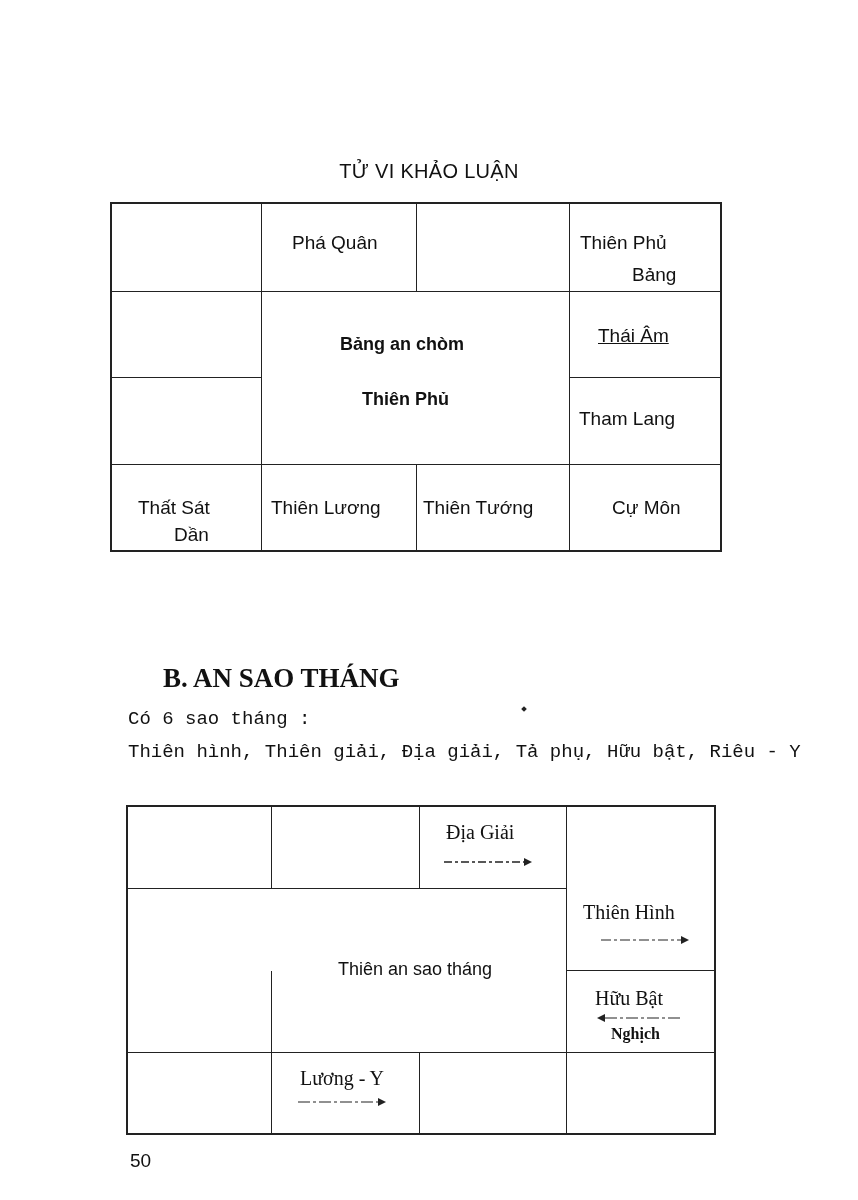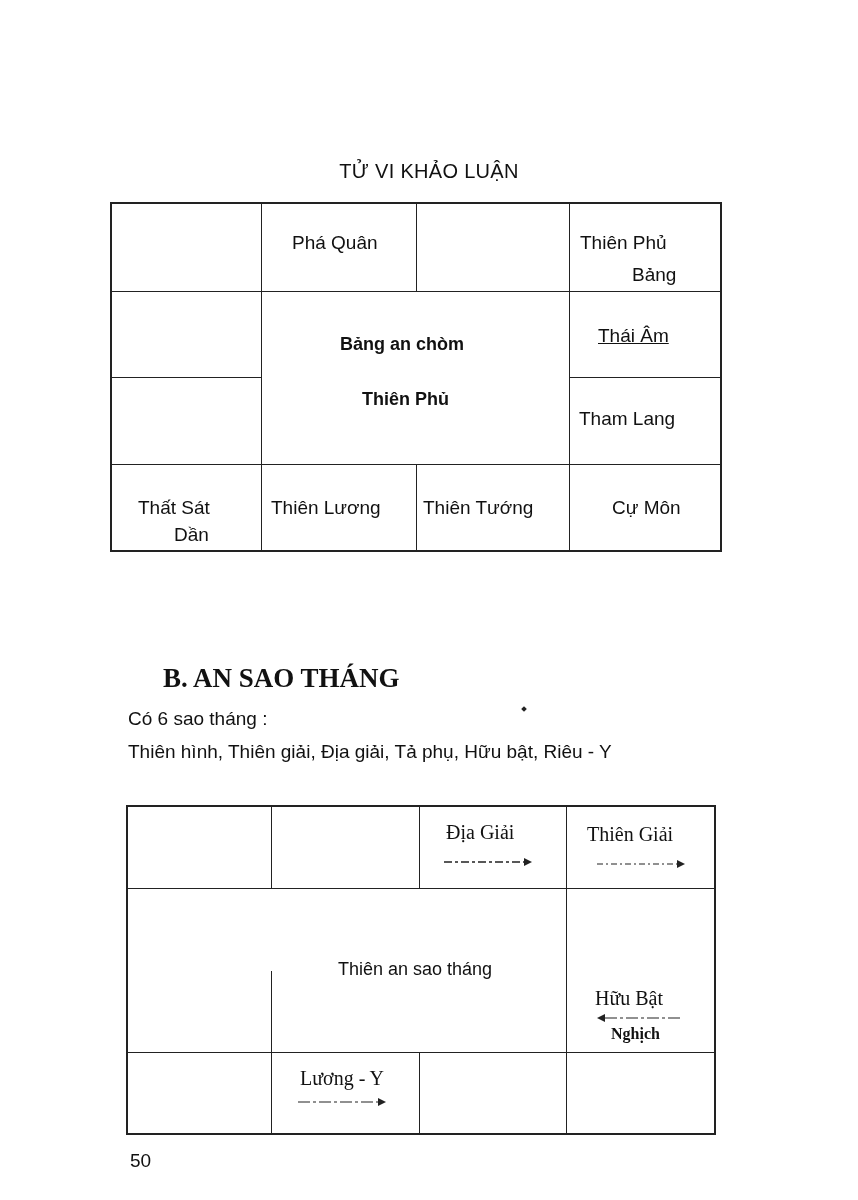--- a/index.html
+++ b/index.html
@@ -7,21 +7,21 @@
   .abs { position:absolute; }
   .header { left:0; width:858px; top:160px; text-align:center; font-family:"Liberation Sans", sans-serif; font-size:20px; letter-spacing:0.3px; }
   .grid { position:absolute; border:2px solid #222; box-sizing:border-box; }
   .cell { position:absolute; border-right:1.5px solid #222; border-bottom:1.5px solid #222; box-sizing:border-box; }
   .sans { font-family:"Liberation Sans", sans-serif; font-size:19px; }
   .serif { font-family:"Liberation Serif", serif; font-size:20px; }
   .txt { position:absolute; white-space:nowrap; }
   .bold { font-weight:bold; }
   .arrow { position:absolute; height:10px; }
   .heading { font-family:"Liberation Serif", serif; font-weight:bold; font-size:27px; left:163px; top:663px; }
-  .para { font-family:Liberation Sans, sans-serif; font-size:19px; left:128px; }
+  .para { font-family:Liberation Mono, monospace; font-size:19px; left:128px; }
   .pagenum { font-family:"Liberation Sans", sans-serif; font-size:19px; left:130px; top:1150px; }
 </style>
 </head>
 <body>
 
 <div class="abs header">TỬ VI KHẢO LUẬN</div>
 
 <div class="grid" style="left:110px; top:202px; width:612px; height:350px;padding-left:28px;">
 
   <div class="cell" style="left:0; top:0; width:150px; height:88px;"></div>
@@ -71,31 +71,31 @@
 
   <div class="cell" style="left:0; top:0; width:144px; height:82px;"></div>
   <div class="cell" style="left:144px; top:0; width:148px; height:82px;"></div>
   <div class="cell" style="left:292px; top:0; width:147px; height:82px;">
     <span class="txt serif" style="left:26px; top:14px;">Địa Giải</span>
     <svg class="arrow" style="left:24px; top:50px;" width="90" height="10" viewBox="0 0 90 10">
         <line x1="0" y1="5" x2="80" y2="5" stroke="#222" stroke-width="1.4" stroke-dasharray="8,3,3,3"></line>
         <polygon points="80,1 88,5 80,9" fill="#222"></polygon>
       </svg>
   </div>
-  <div class="cell" style="left:439px; top:0; width:147px; height:82px; border-right:none;">
-    <span class="txt serif" style="left:20px; top:16px;">Thiên Giải</span>
-    <svg class="arrow" style="left:30px; top:52px;" width="90" height="10" viewBox="0 0 90 10">
-        <line x1="0" y1="5" x2="80" y2="5" stroke="#222" stroke-width="1.2" stroke-dasharray="6,3,2,3"></line>
-        <polygon points="80,1 88,5 80,9" fill="#222"></polygon>
-      </svg>
-  </div>
 
   <div class="cell" style="left:0; top:164px; width:144px; height:82px;"></div>
   <div class="cell" style="left:144px; top:82px; width:295px; height:164px;">
     <span class="txt sans" style="left:66px; top:70px; font-size:18px;">Thiên an sao tháng</span>
+  </div>
+  <div class="cell" style="left:439px; top:82px; width:147px; height:82px; border-right:none;">
+    <span class="txt serif" style="left:16px; top:12px;">Thiên Hình</span>
+    <svg class="arrow" style="left:34px; top:46px;" width="90" height="10" viewBox="0 0 90 10">
+        <line x1="0" y1="5" x2="80" y2="5" stroke="#222" stroke-width="1.2" stroke-dasharray="10,3,3,3"></line>
+        <polygon points="80,1 88,5 80,9" fill="#222"></polygon>
+      </svg>
   </div>
   <div class="cell" style="left:439px; top:164px; width:147px; height:82px; border-right:none;">
     <span class="txt serif" style="left:28px; top:16px;">Hữu Bật</span>
     <svg class="arrow" style="left:28px; top:42px;" width="90" height="10" viewBox="0 0 90 10">
         <line x1="10" y1="5" x2="88" y2="5" stroke="#222" stroke-width="1.2" stroke-dasharray="12,3,3,3"></line>
         <polygon points="10,1 2,5 10,9" fill="#222"></polygon>
       </svg>
     <span class="txt serif bold" style="left:44px; top:54px; font-size:16px;">Nghịch</span>
   </div>
 

